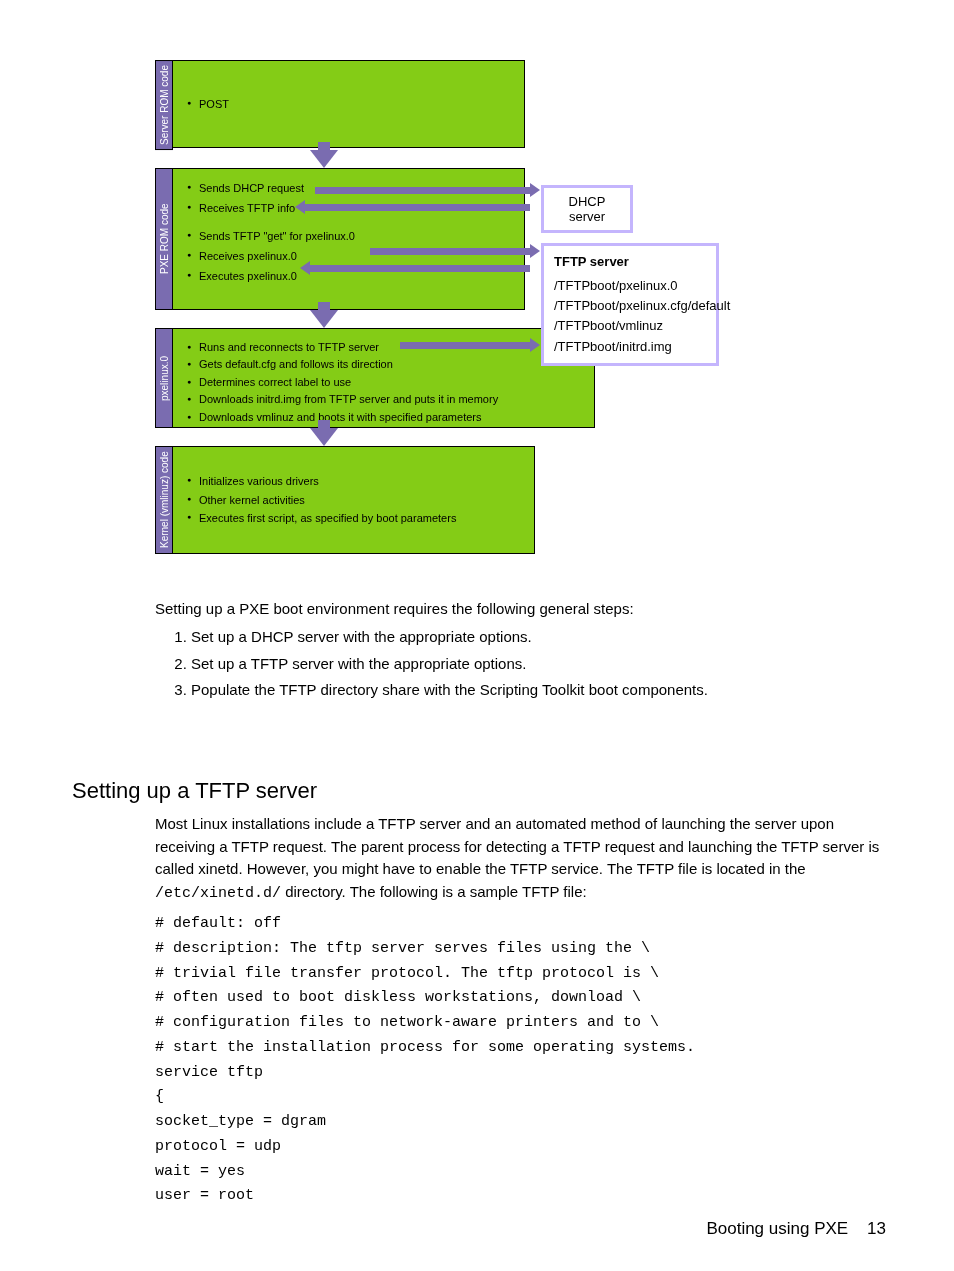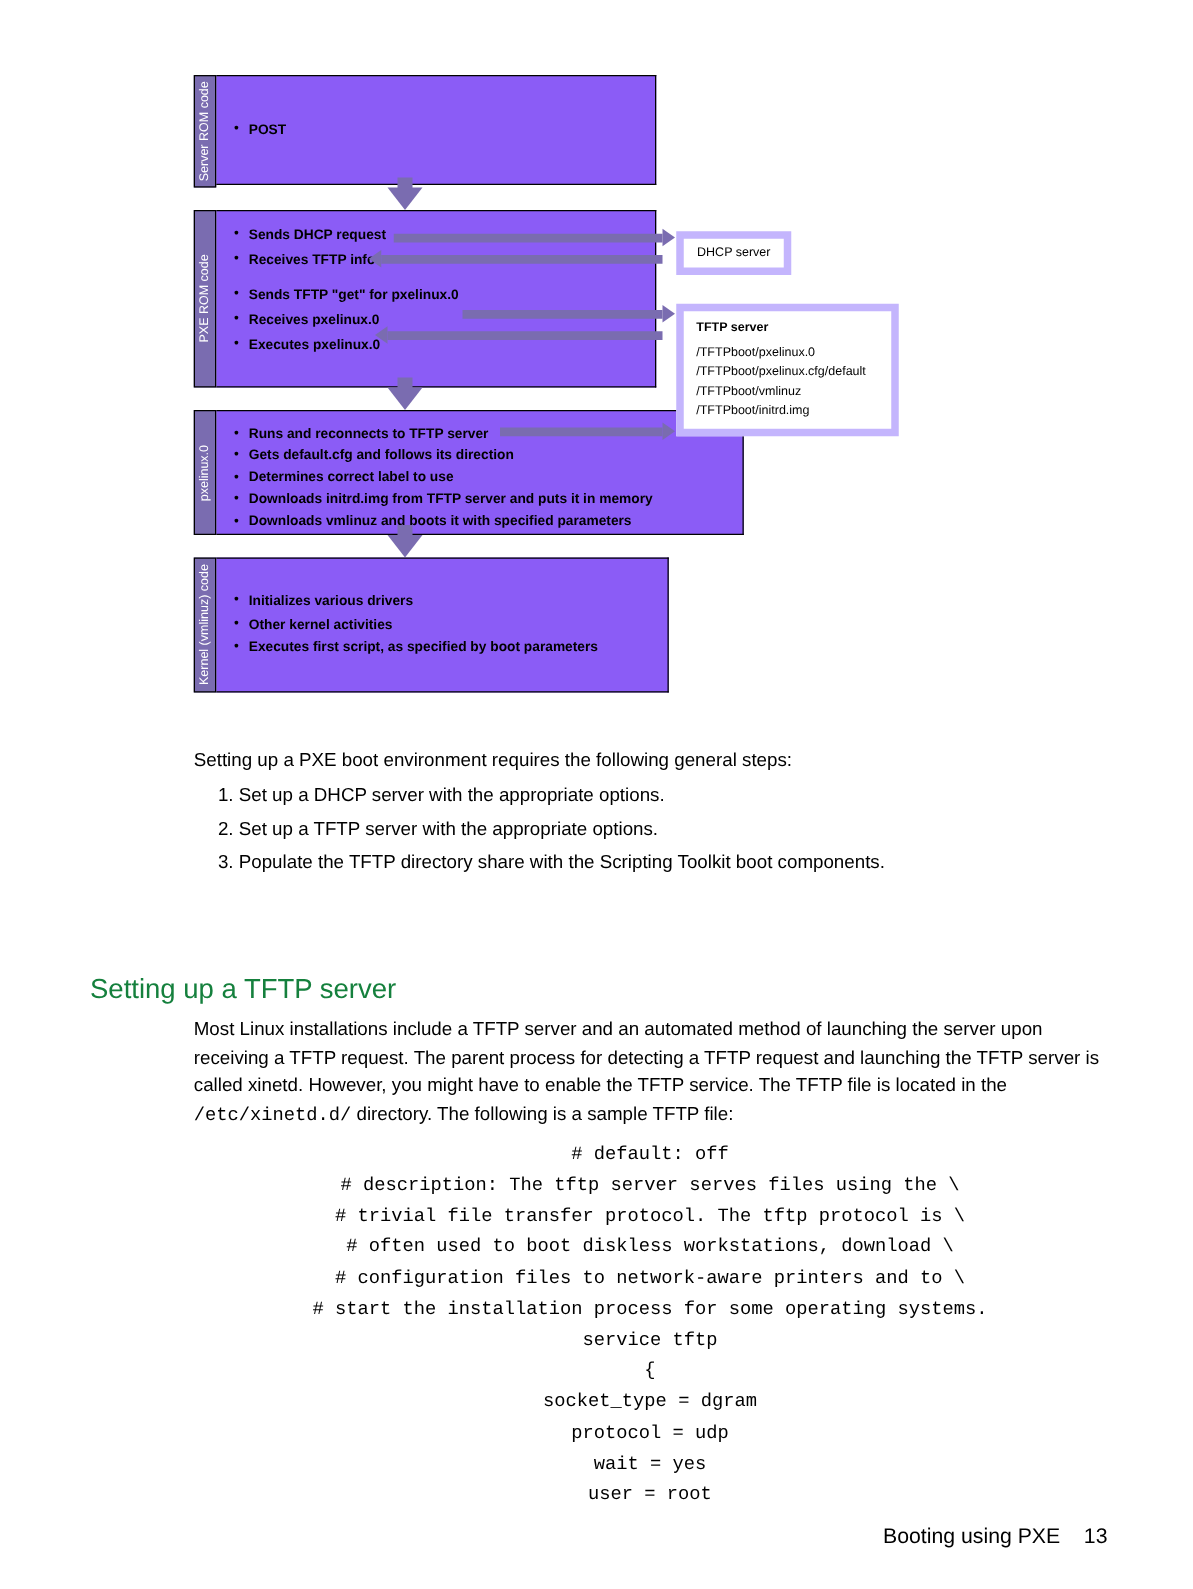--- a/index.html
+++ b/index.html
@@ -37,27 +37,26 @@
     padding: 4px 2px;
     border: 1px solid #000;
     box-sizing: border-box;
     display: flex;
     align-items: center;
     justify-content: center;
   }
   .phase-content {
     border: 1px solid #000;
     border-left: none;
-    background: #8b5cf6;
+    background: #84cc16;
     padding: 10px 14px;
     font-size: 11px;
     line-height: 1.7;
     box-sizing: border-box;
     flex: 1;
-    font-weight: bold;
   }
   .phase-content li {
     list-style: none;
     position: relative;
     padding-left: 12px;
   }
   .phase-content li::before {
     content: "●";
     font-size: 7px;
     position: absolute;
@@ -77,23 +76,23 @@
     content: "";
     position: absolute;
     left: -6px;
     top: -26px;
     width: 12px;
     height: 10px;
     background: #7a6cb0;
   }
   .server-box {
     position: absolute;
-    border: 6px solid #c4b5fd;
+    border: 3px solid #c4b5fd;
     background: #fff;
-    font-size: 10px;
+    font-size: 13px;
     padding: 6px 10px;
     box-sizing: border-box;
   }
   .body-text {
     position: absolute;
     left: 155px;
     width: 730px;
     font-size: 15px;
     line-height: 1.5;
     color: #000;
@@ -101,29 +100,28 @@
   .ol {
     padding-left: 36px;
   }
   .ol li {
     margin-bottom: 4px;
   }
   h2.section {
     position: absolute;
     left: 72px;
     font-weight: normal;
-    color: #15803d;
+    color: #000000;
     font-size: 22px;
   }
   .code {
     font-family: "Courier New", Courier, monospace;
     font-size: 15px;
     line-height: 1.65;
     white-space: pre;
-    text-align: center;
   }
   .inline-code {
     font-family: "Courier New", Courier, monospace;
     font-size: 15px;
   }
   .footer {
     position: absolute;
     bottom: 32px;
     right: 68px;
     font-size: 17px;

